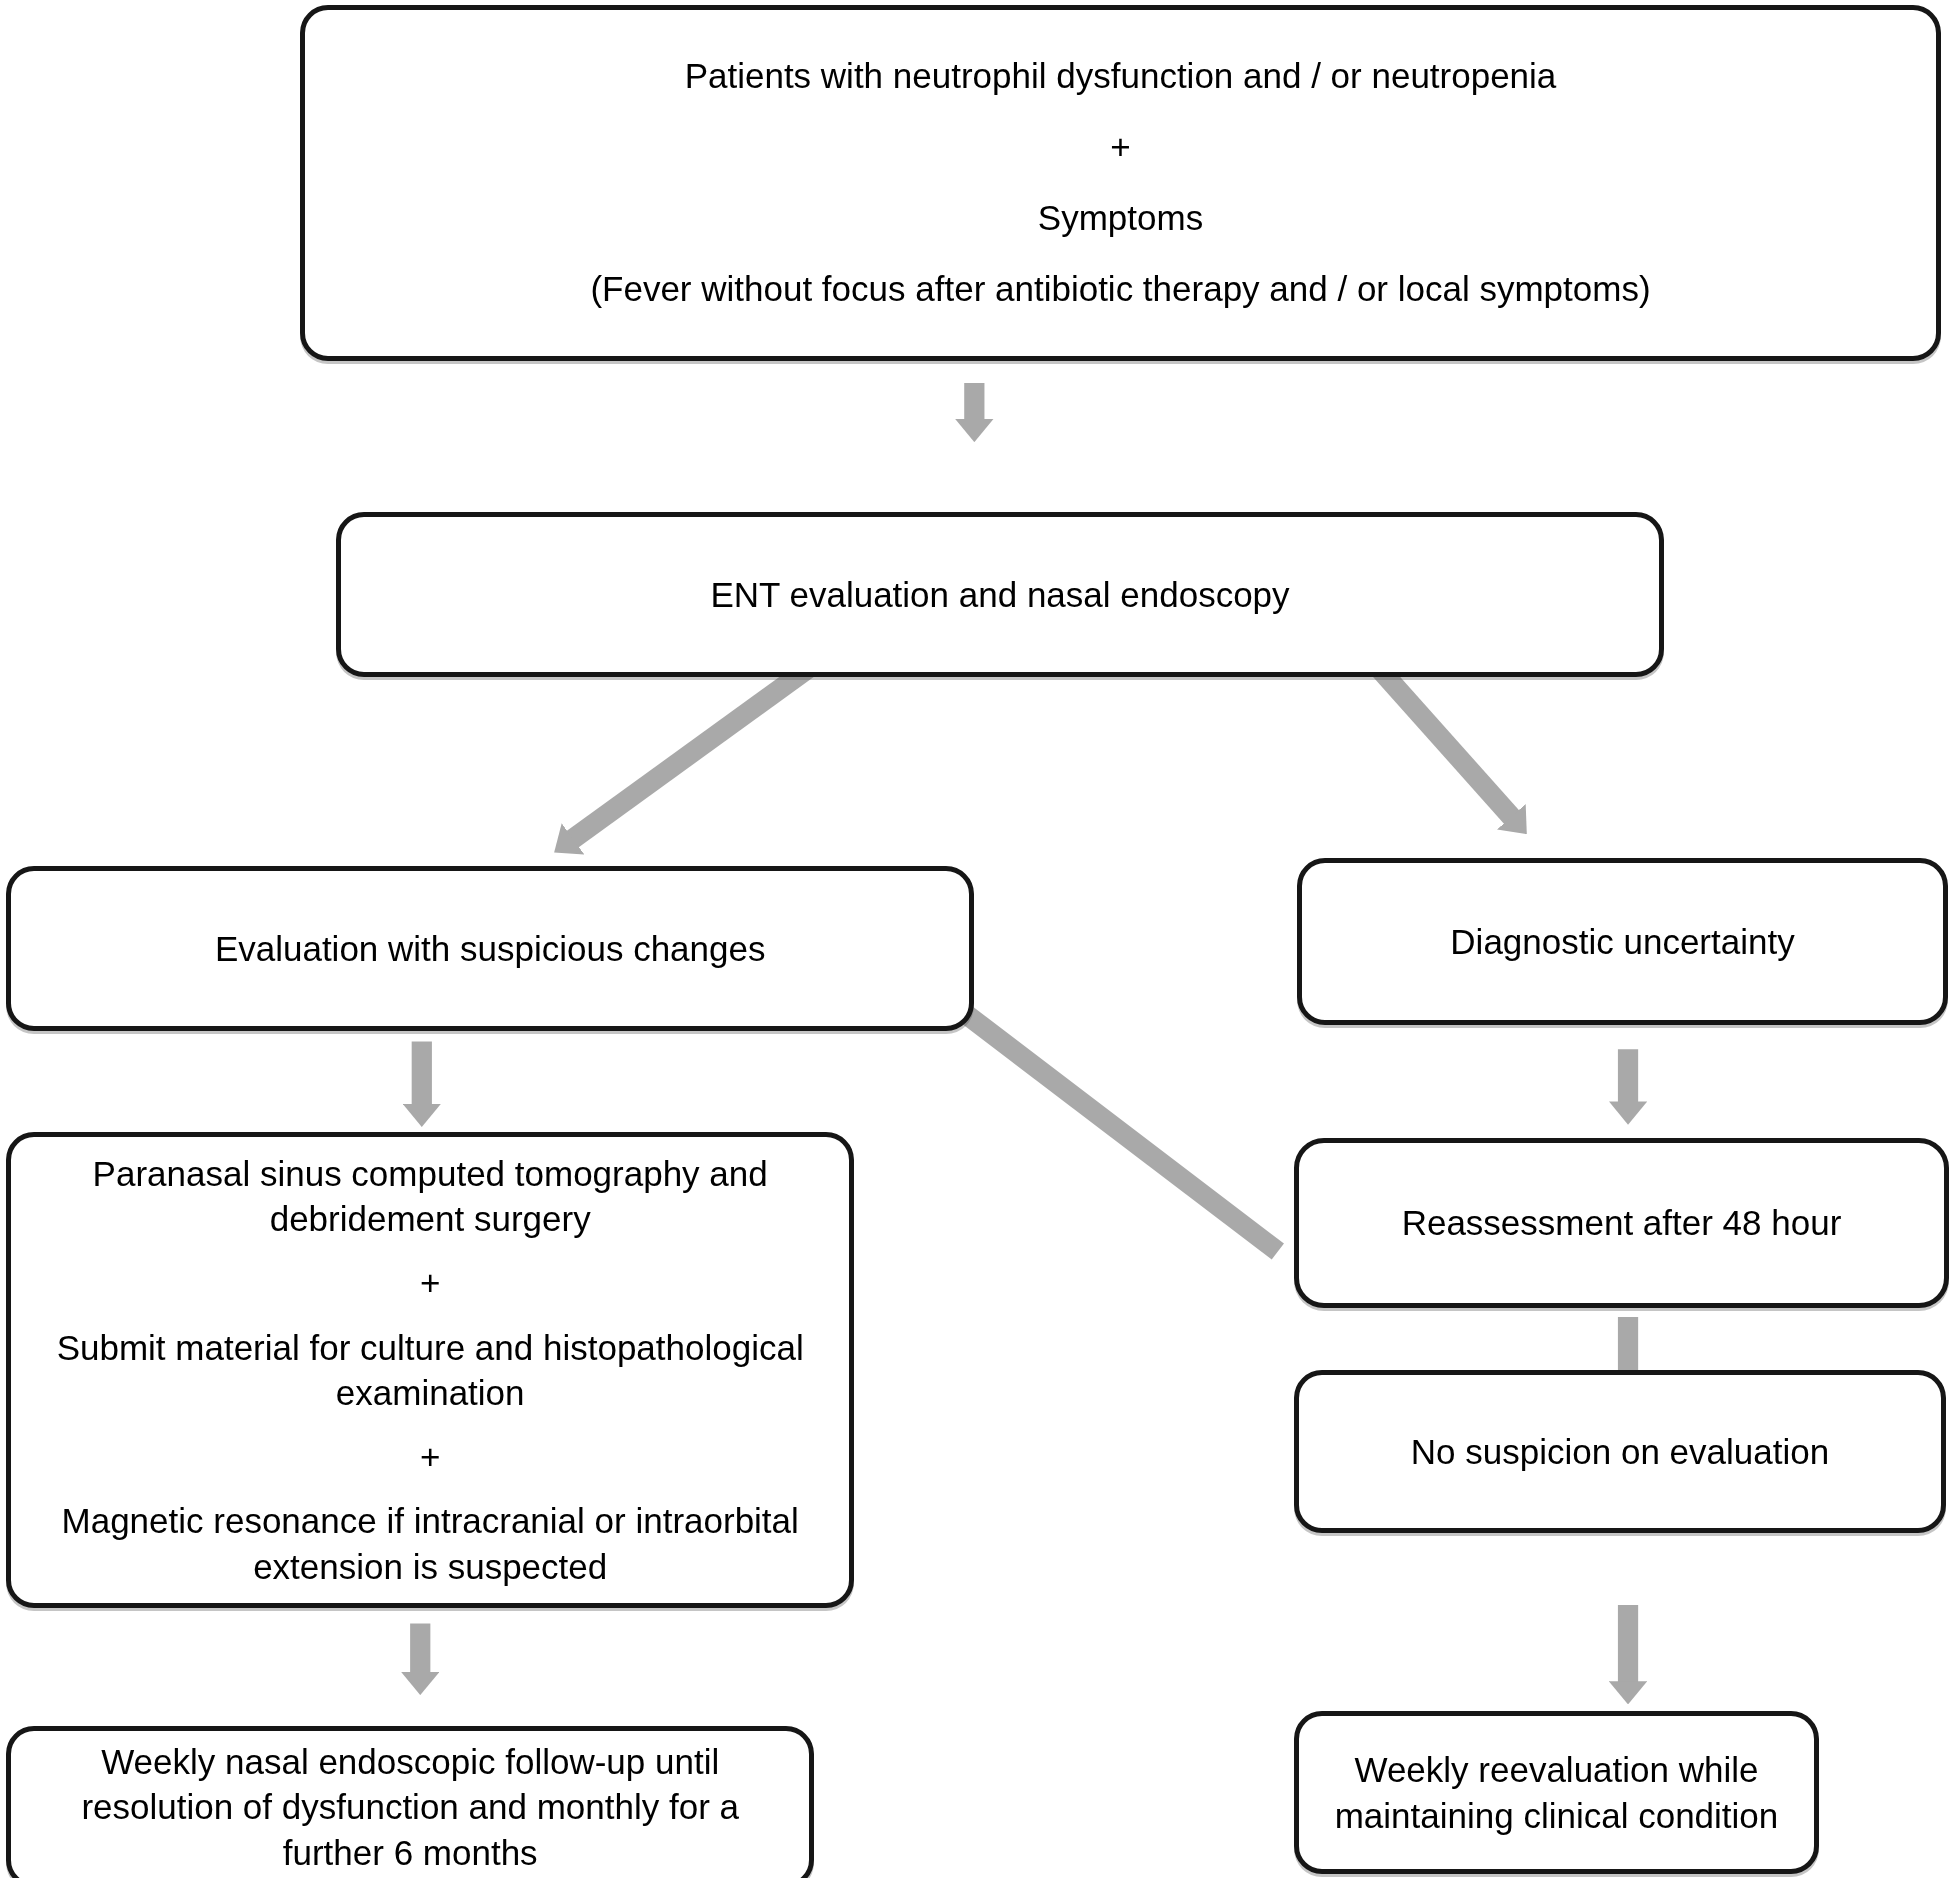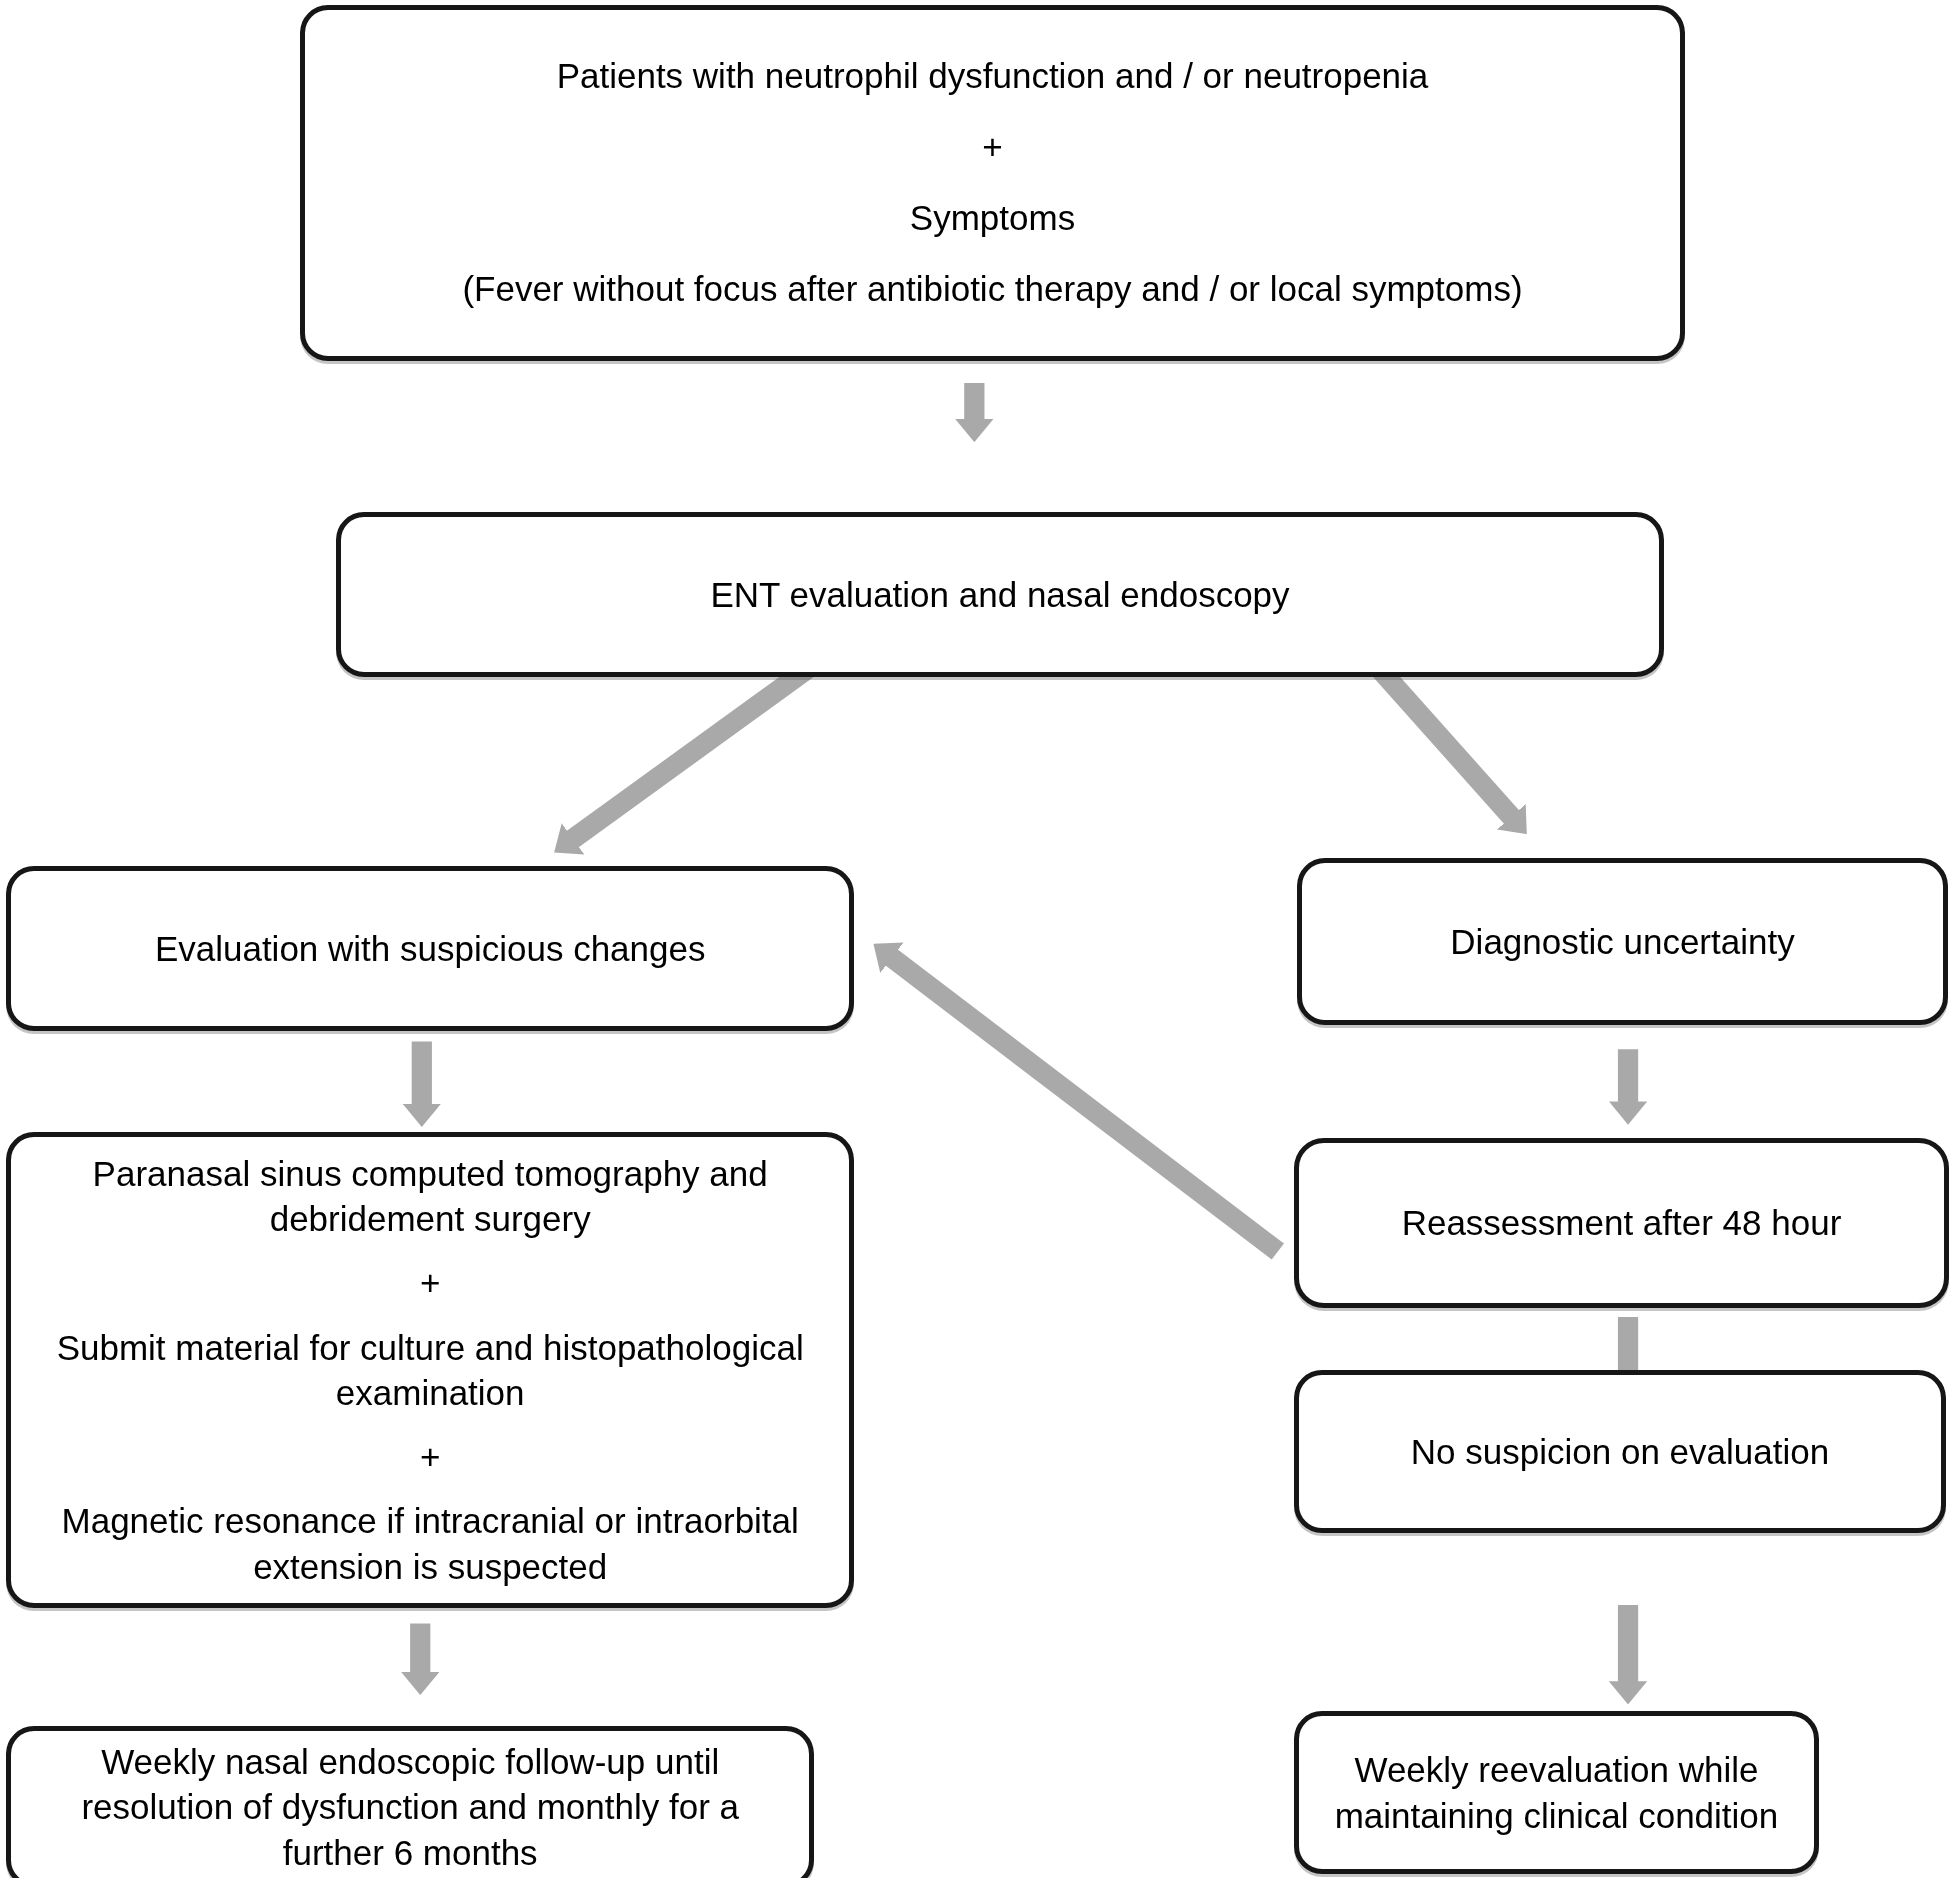--- a/index.html
+++ b/index.html
@@ -33,23 +33,23 @@
     display: flex;
     flex-direction: column;
     align-items: center;
     justify-content: center;
     text-align: center;
     font-size: 35px;
     line-height: 1.3;
     padding: 7.8px 28px;
   }
   .node .line { width: 100%; }
-  #n-patients { left: 300px; top: 4.7px;    width: 1385px; height: 356px; gap: 31px; line-height: 1.15; }
+  #n-patients { left: 300px; top: 4.7px;    width: 1641px; height: 356px; gap: 31px; line-height: 1.15; }
   #n-ent      { left: 336px; top: 464px;  width: 1328px; height: 165px; margin-top: 48px; }
-  #n-suspicious { left: 6.2px; top: 866px; width: 848px; height: 165px; }
+  #n-suspicious { left: 6.2px; top: 866px; width: 968px; height: 165px; }
   #n-diagnostic { left: 1297px; top: 858px; width: 651px; height: 167px; }
   #n-workup   { left: 6.2px; top: 1132px;  width: 848px; height: 476px; gap: 18.7px; padding: 7.8px 15.6px; }
   #n-weekly-endoscopic { left: 6.2px; top: 1710px; width: 808px; height: 162px; padding: 7.8px 18.7px; margin-top: 16px; }
   #n-reassessment { left: 1294px; top: 1138px; width: 655px; height: 170px; border-radius: 30px; }
   #n-no-suspicion { left: 1294px; top: 1370px; width: 652px; height: 163px; }
   #n-weekly-reevaluation { left: 1294px; top: 1711px; width: 525px; height: 163px; padding: 7.8px 34px; }
 </style>
 </head>
 <body>
 

